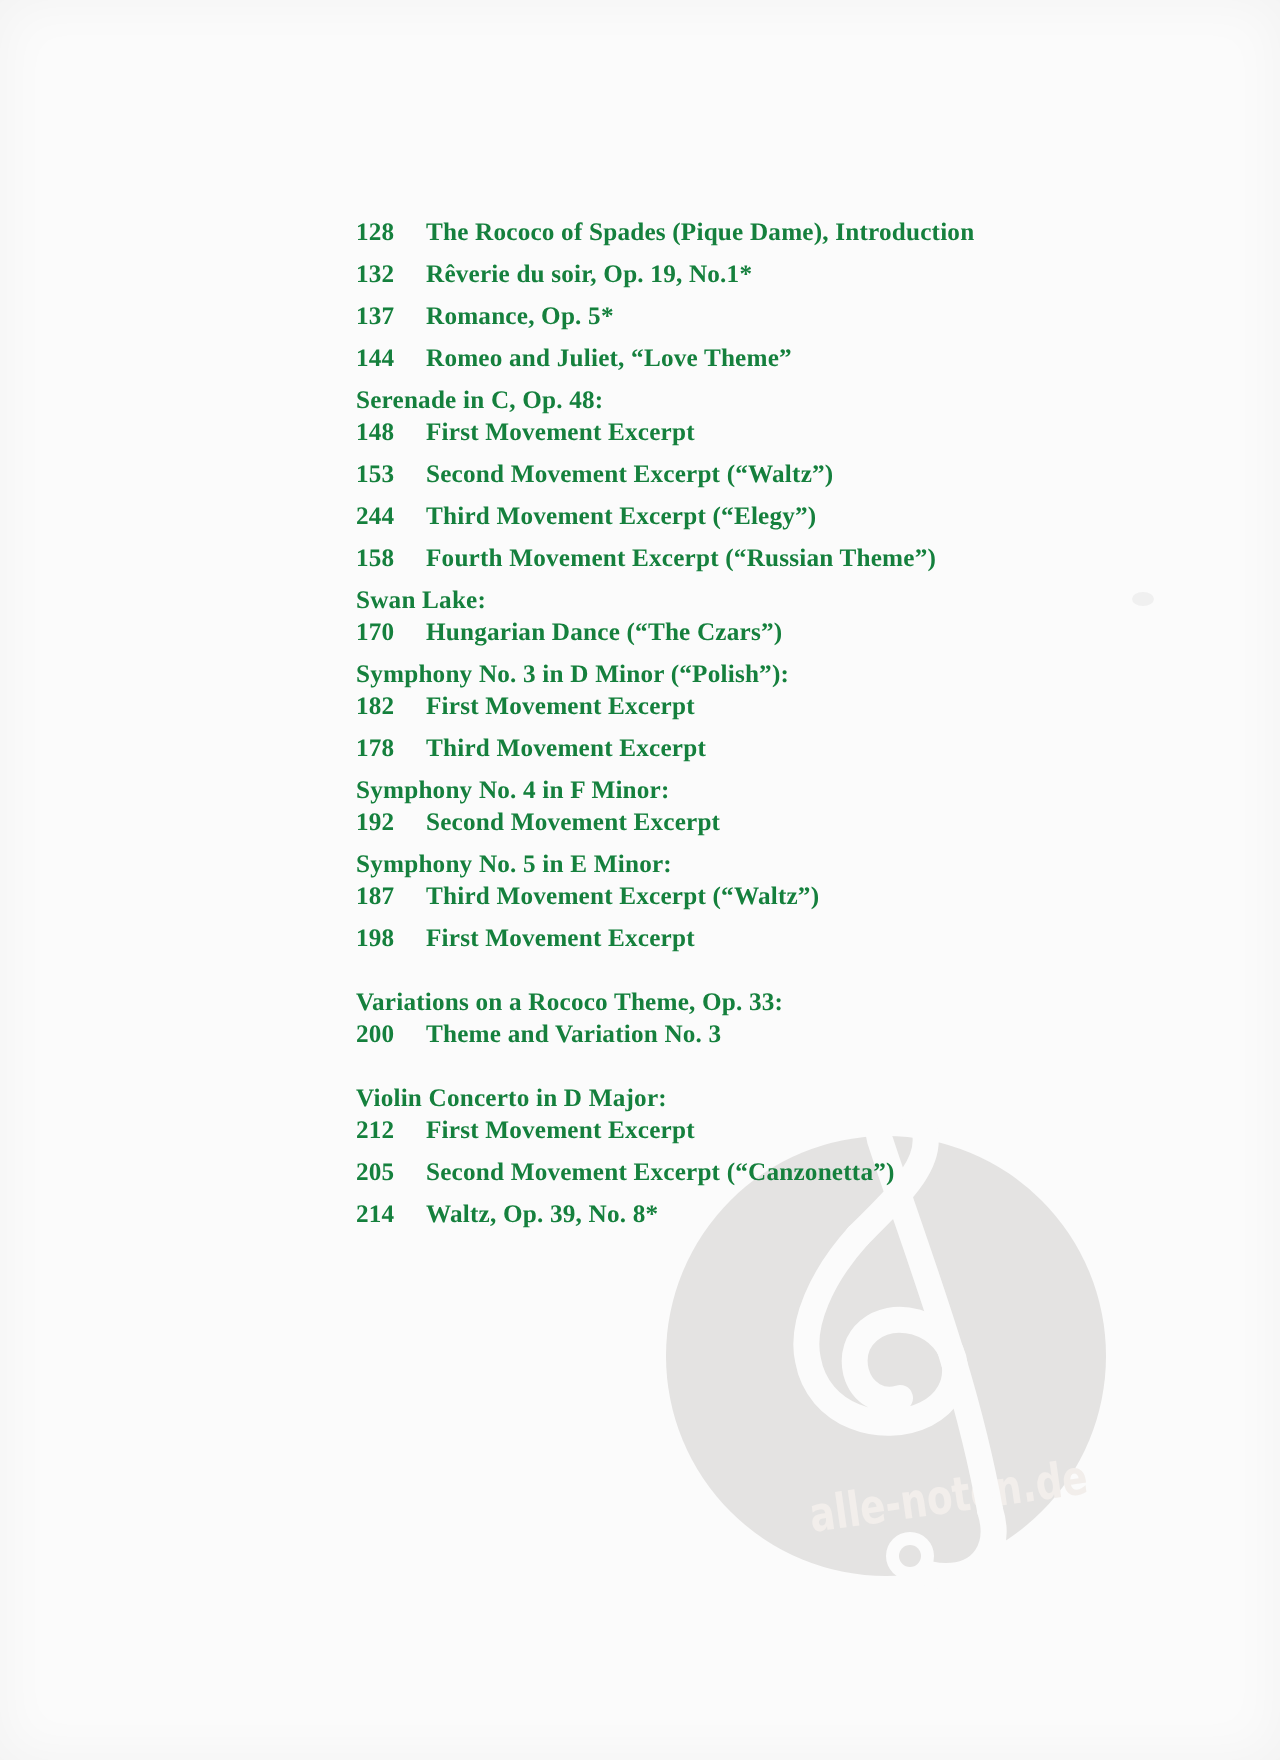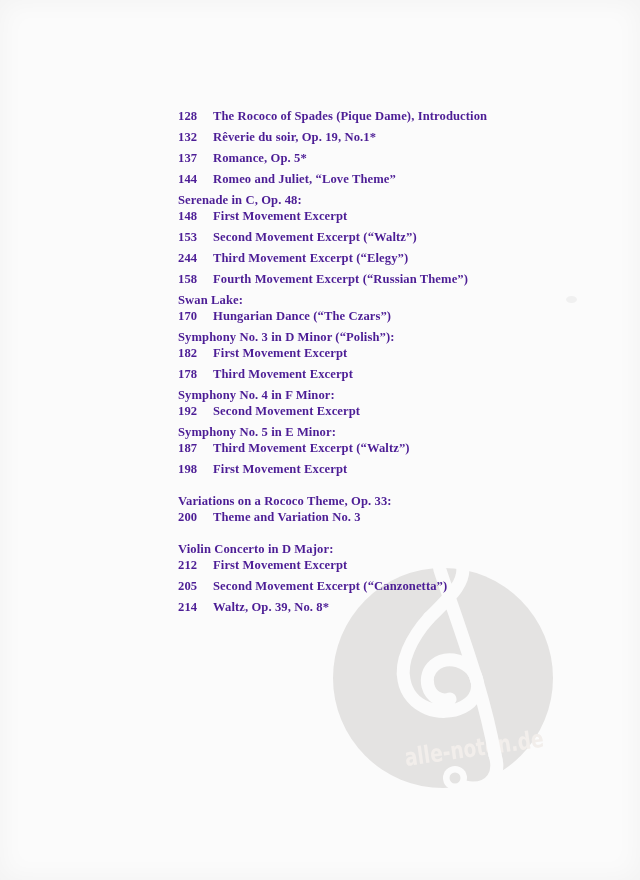--- a/index.html
+++ b/index.html
@@ -7,21 +7,21 @@
     width:640px;height:880px;position:relative;overflow:hidden;
     background:#fbfbfb;
     font-family:"Liberation Serif", serif;
   }
   .page{
     position:absolute;inset:0;
     box-shadow:inset 0 0 28px rgba(0,0,0,0.04);
   }
   .toc{
     position:absolute;left:178px;top:109px;width:320px;
-    color:#4c1d95;font-weight:bold;font-size:12.6px;line-height:14px;
+    color:#15803d;font-weight:bold;font-size:12.6px;line-height:14px;
     letter-spacing:0.1px;
   }
   .block{margin-top:3px;}
   .block:first-child{margin-top:0;}
   .block.tight{margin-top:18px;font-family:Liberation Serif, serif;}
   .header{margin-bottom:2px;}
   .row{display:flex;margin-bottom:7px;}
   .num{width:35px;flex:none;}
   .title{flex:1;}
   .watermark-svg{position:absolute;left:323px;top:548px;}

